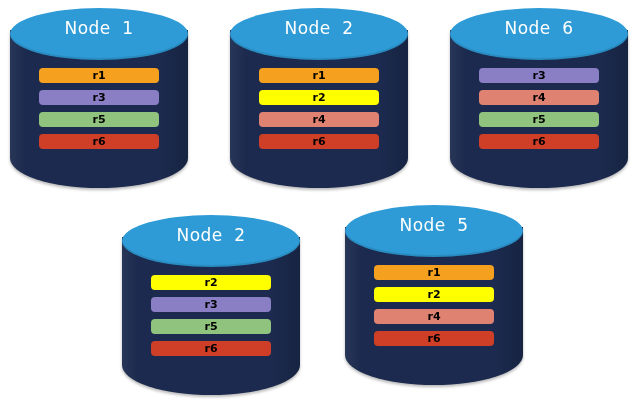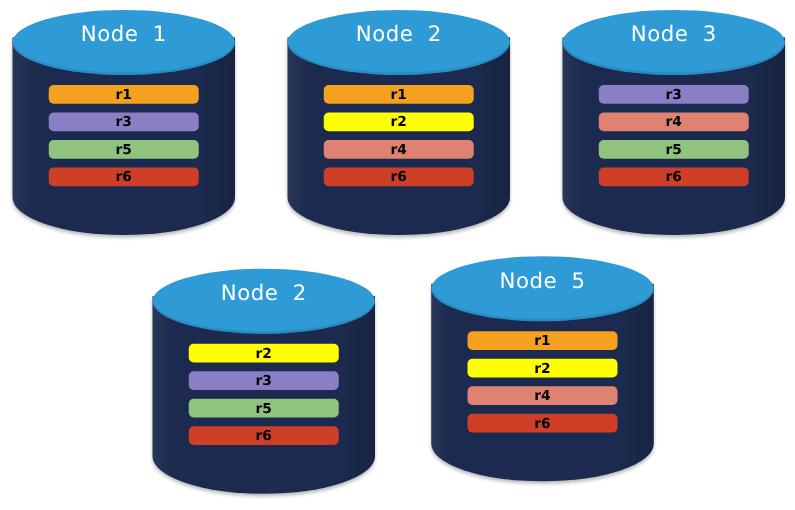--- a/index.html
+++ b/index.html
@@ -126,21 +126,21 @@
         <div class="replica-bar" style="background: rgb(245, 160, 30);">r1</div>
         <div class="replica-bar" style="background: rgb(255, 255, 0);">r2</div>
         <div class="replica-bar" style="background: rgb(224, 130, 114);">r4</div>
         <div class="replica-bar" style="background: rgb(207, 62, 39);">r6</div>
       </div>
     </div>
     <div class="node" style="left: 450px; top: 8px;">
       <div class="cyl-body"></div>
       <div class="cyl-shade"></div>
       <div class="cyl-top"></div>
-      <div class="node-label">Node  3</div>
+      <div class="node-label">Node  6</div>
       <div class="replica-list">
         <div class="replica-bar" style="background: rgb(138, 127, 196);">r3</div>
         <div class="replica-bar" style="background: rgb(224, 130, 114);">r4</div>
         <div class="replica-bar" style="background: rgb(144, 196, 126);">r5</div>
         <div class="replica-bar" style="background: rgb(207, 62, 39);">r6</div>
       </div>
     </div>
     <div class="node" style="left: 122px; top: 215px;">
       <div class="cyl-body"></div>
       <div class="cyl-shade"></div>

